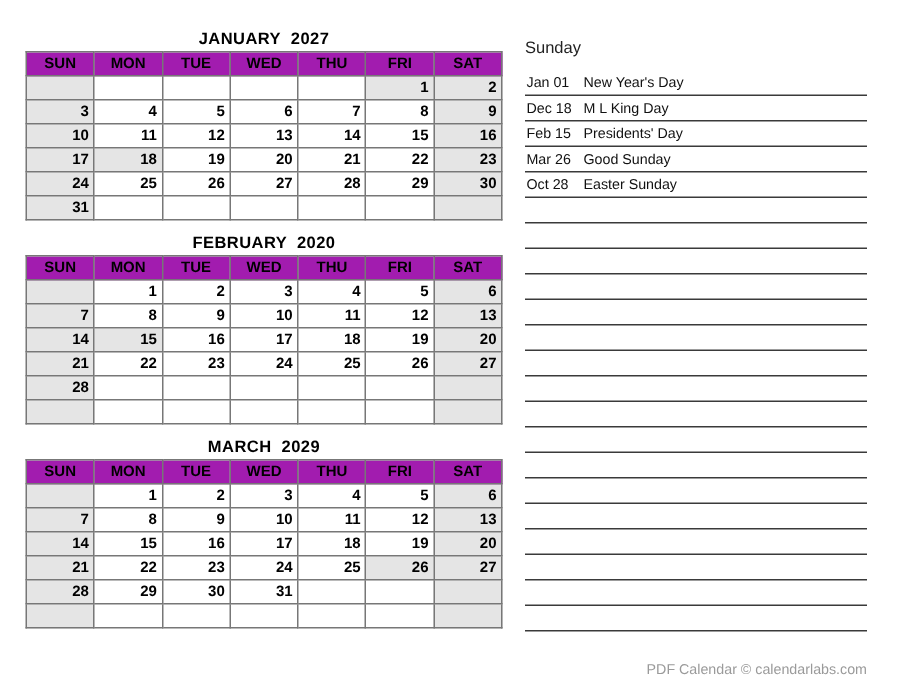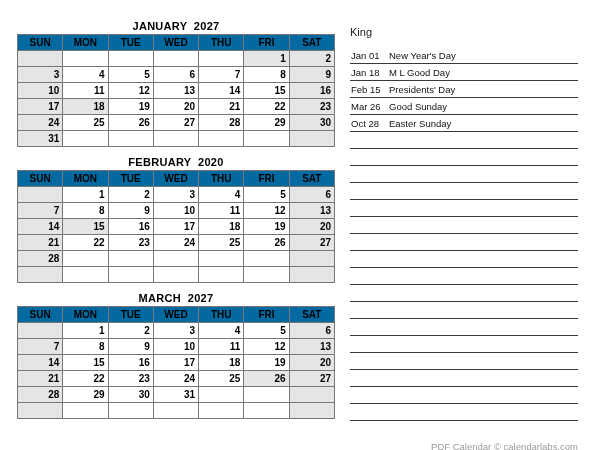--- a/index.html
+++ b/index.html
@@ -46,21 +46,21 @@
 
   table.cal {
     border-collapse: collapse;
     width: 318px;
     table-layout: fixed;
     border: 1px solid #555555;
   }
 
   table.cal th {
     border: 1px solid #777777;
-    background: #0369a1;
+    background: #a21caf;
     font-size: 10px;
     font-weight: bold;
     text-align: center;
     height: 15px;
     padding: 0;
   }
 
   table.cal td {
     border: 1px solid #777777;
     font-size: 10px;
@@ -266,21 +266,21 @@
               <td></td>
               <td></td>
               <td></td>
               <td></td>
               <td class="shaded"></td>
             </tr>
           </tbody>
         </table>
       </div>
       <div class="month-block">
-        <div class="month-title">MARCH  2027</div>
+        <div class="month-title">MARCH  2029</div>
         <table class="cal">
           <thead>
             <tr>
               <th>SUN</th>
               <th>MON</th>
               <th>TUE</th>
               <th>WED</th>
               <th>THU</th>
               <th>FRI</th>
               <th>SAT</th>
@@ -340,27 +340,27 @@
               <td></td>
               <td></td>
               <td class="shaded"></td>
             </tr>
           </tbody>
         </table>
       </div>
     </div>
 
   <div id="notes">
-    <div id="notes-heading">King</div>
+    <div id="notes-heading">Sunday</div>
     <div id="notes-lines">
         <div class="note-line">
           <div class="note-text"><span class="note-date">Jan 01</span><span>New Year's Day</span></div>
         </div>
         <div class="note-line">
-          <div class="note-text"><span class="note-date">Jan 18</span><span>M L Good Day</span></div>
+          <div class="note-text"><span class="note-date">Dec 18</span><span>M L King Day</span></div>
         </div>
         <div class="note-line">
           <div class="note-text"><span class="note-date">Feb 15</span><span>Presidents' Day</span></div>
         </div>
         <div class="note-line">
           <div class="note-text"><span class="note-date">Mar 26</span><span>Good Sunday</span></div>
         </div>
         <div class="note-line">
           <div class="note-text"><span class="note-date">Oct 28</span><span>Easter Sunday</span></div>
         </div>

